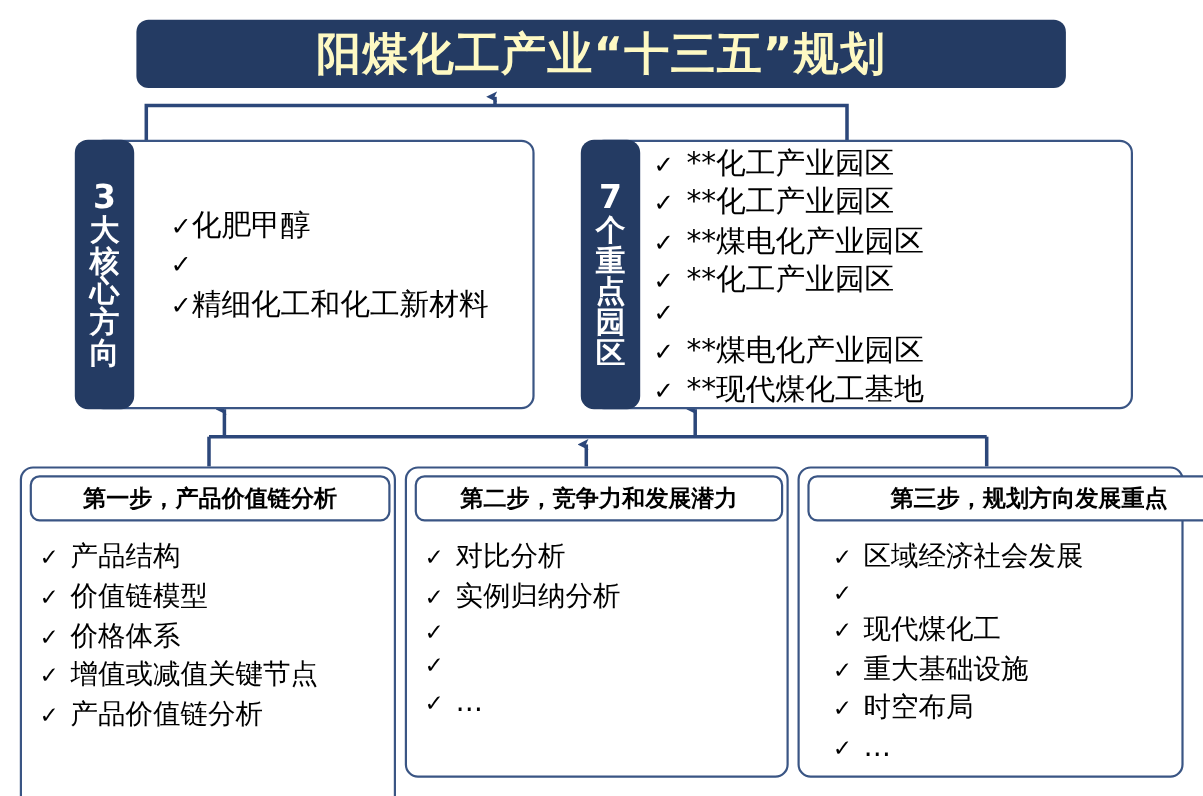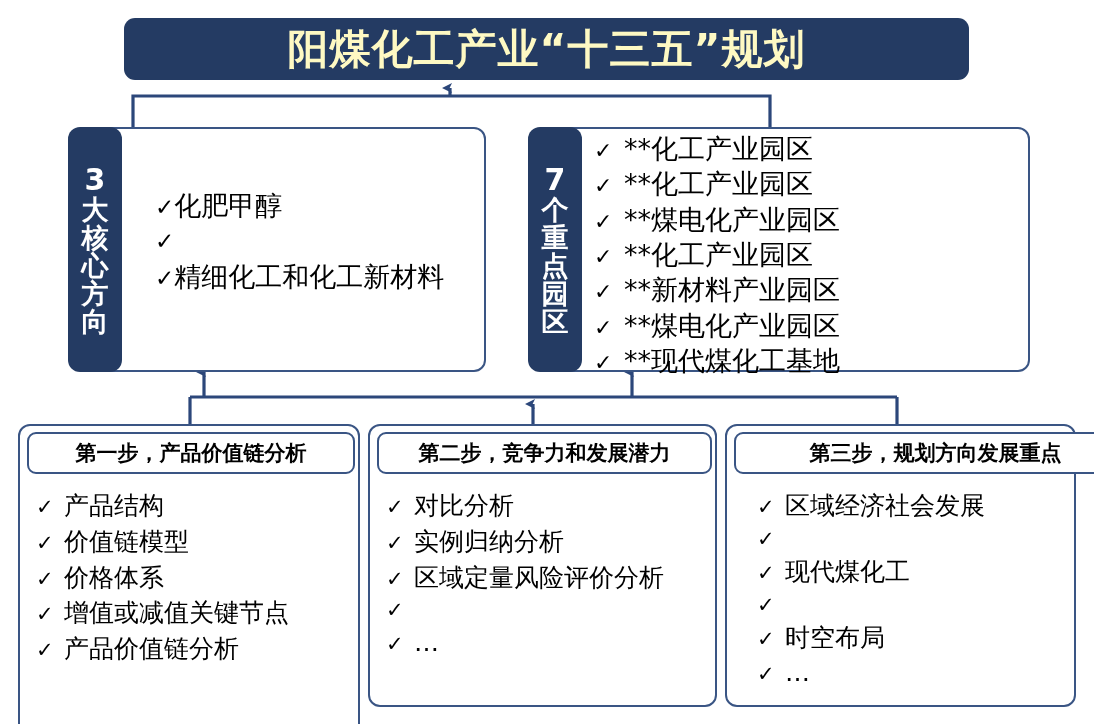--- a/index.html
+++ b/index.html
@@ -246,21 +246,20 @@
     <div class="row">
       <span class="ck">✓</span>
       <span>**煤电化产业园区</span>
     </div>
     <div class="row">
       <span class="ck">✓</span>
       <span>**化工产业园区</span>
     </div>
     <div class="row">
       <span class="ck">✓</span>
-      <span>**新材料产业园区</span>
     </div>
     <div class="row">
       <span class="ck">✓</span>
       <span>**煤电化产业园区</span>
     </div>
     <div class="row">
       <span class="ck">✓</span>
       <span>**现代煤化工基地</span>
     </div>
   </div>
@@ -301,21 +300,20 @@
       <div class="row">
         <span class="ck">✓</span>
         <span>对比分析</span>
       </div>
       <div class="row">
         <span class="ck">✓</span>
         <span>实例归纳分析</span>
       </div>
       <div class="row">
         <span class="ck">✓</span>
-        <span>区域定量风险评价分析</span>
       </div>
       <div class="row">
         <span class="ck">✓</span>
       </div>
       <div class="row">
         <span class="ck">✓</span>
         <span>…</span>
       </div>
     </div>
   </div>
@@ -331,20 +329,21 @@
       </div>
       <div class="row">
         <span class="ck">✓</span>
       </div>
       <div class="row">
         <span class="ck">✓</span>
         <span>现代煤化工</span>
       </div>
       <div class="row">
         <span class="ck">✓</span>
+        <span>重大基础设施</span>
       </div>
       <div class="row">
         <span class="ck">✓</span>
         <span>时空布局</span>
       </div>
       <div class="row">
         <span class="ck">✓</span>
         <span>…</span>
       </div>
     </div>

